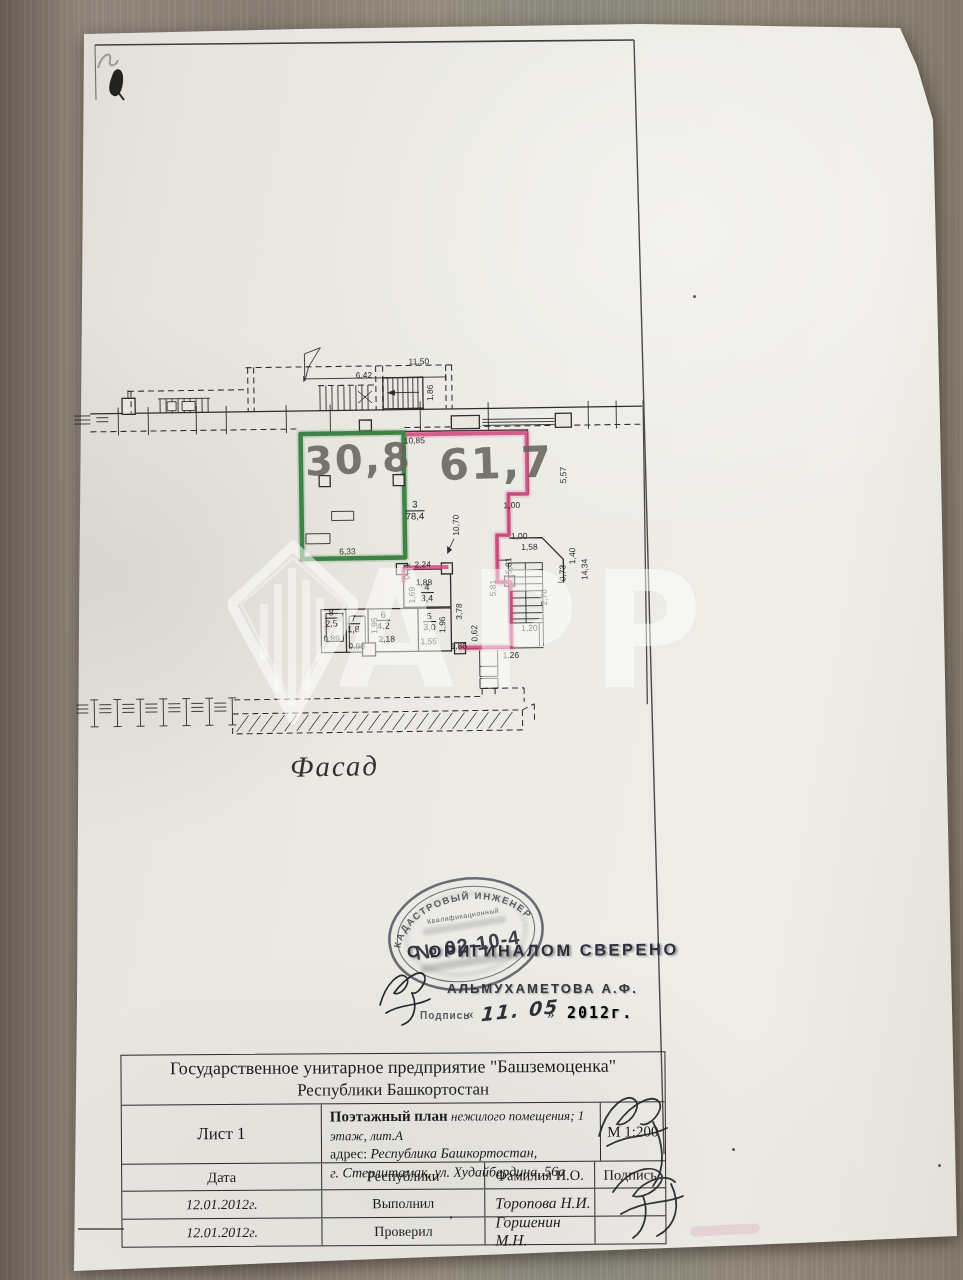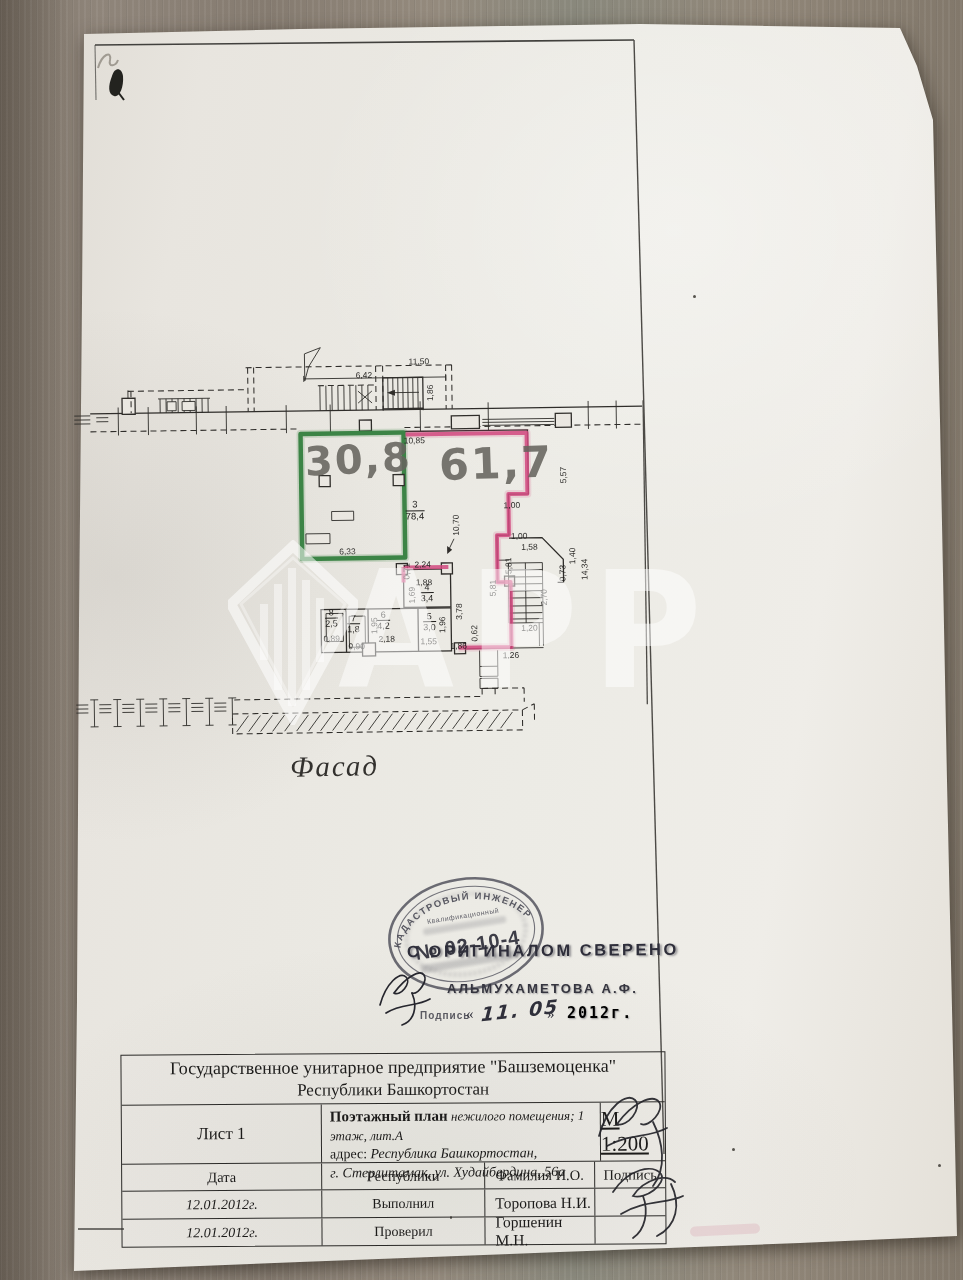--- a/index.html
+++ b/index.html
@@ -58,30 +58,30 @@
   .org{height:47px;text-align:center;padding-top:2px;line-height:1.25;}
   .org .l1{font-size:18px;display:block;}
   .org .l2{font-size:17px;display:block;}
   .frow{display:flex;border-top:1.6px solid #2b2a28;}
   .r2{height:58px;}
   .c-sheet{width:199px;border-right:1.6px solid #2b2a28;display:flex;align-items:center;justify-content:center;font-size:17px;}
   .c-desc{flex:1;padding:3px 8px 0;font-size:14px;line-height:1.32;}
   .c-desc .b{font-weight:600;font-size:15px;}
   .c-desc i{font-size:13px;}
   .c-desc .ad i{font-size:14px;}
-  .c-scale{width:64px;border-left:1.6px solid #2b2a28;display:flex;align-items:center;justify-content:center;font-size:21px;text-decoration:underline;}
+  .c-scale{width:64px;border-left:1.6px solid #2b2a28;display:flex;align-items:center;justify-content:center;font-size:15px;}
   .hdr{height:26px;font-size:14.5px;}
   .hc{display:flex;align-items:center;justify-content:center;}
   .cw1{width:199px;border-right:1.4px solid #2b2a28;}
   .cw2{width:162px;border-right:1.4px solid #2b2a28;}
   .cw3{flex:1;border-right:1.4px solid #2b2a28;}
   .cw4{width:70px;}
   .drow{height:27px;font-size:14px;}
   .drow .date{font-style:italic;}
-  .drow .name{justify-content:flex-start;padding-left:10px;font-size:15.5px;}
+  .drow .name{justify-content:flex-start;padding-left:10px;font-style:italic;font-size:15.5px;}
   .ext-line{left:78px;top:1228px;width:46px;height:1.5px;background:#55534f;opacity:.8;z-index:15;}
   .speck{position:absolute;border-radius:50%;background:#56534d;z-index:25;}
   .pink-smudge{left:690px;top:1225px;width:70px;height:10px;border-radius:6px;background:rgba(205,110,140,.18);transform:rotate(-3deg);z-index:5;}
   svg text{font-family:"Liberation Sans", sans-serif;}
 </style>
 </head>
 <body>
 
 <div class="paper-wrap">
   <div class="paper"></div>

